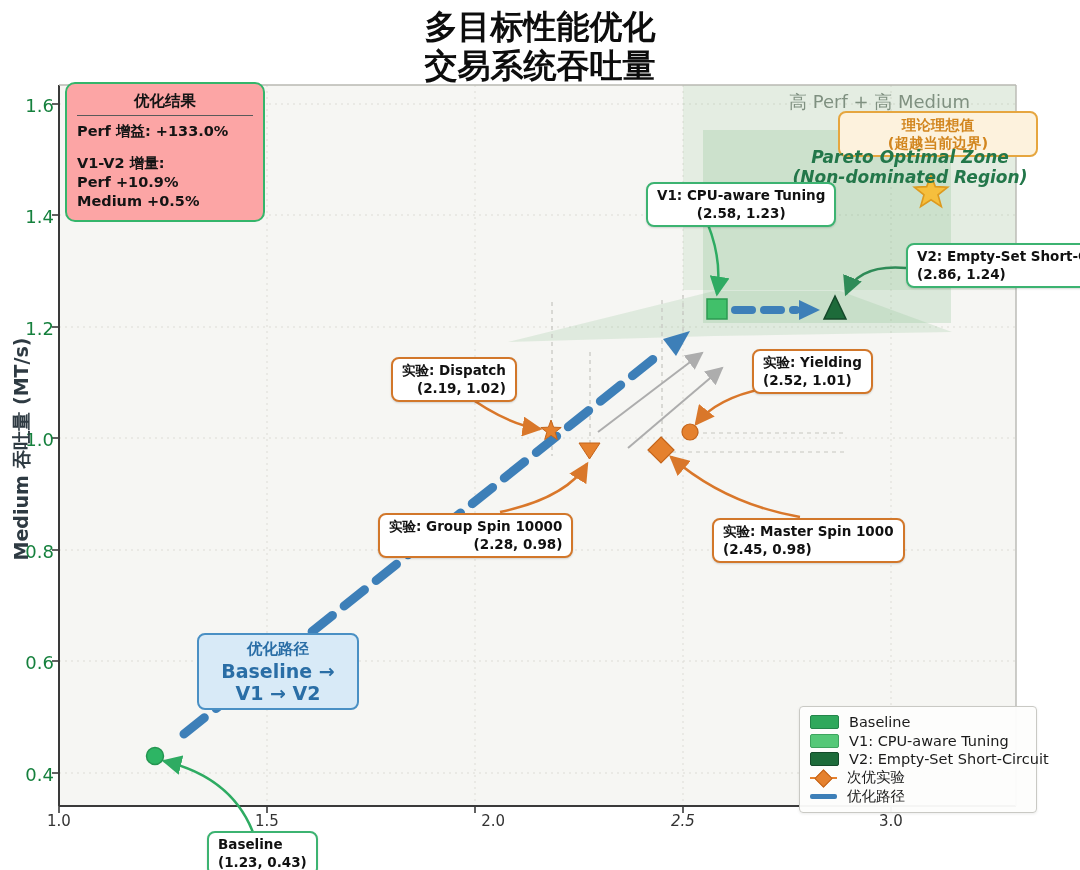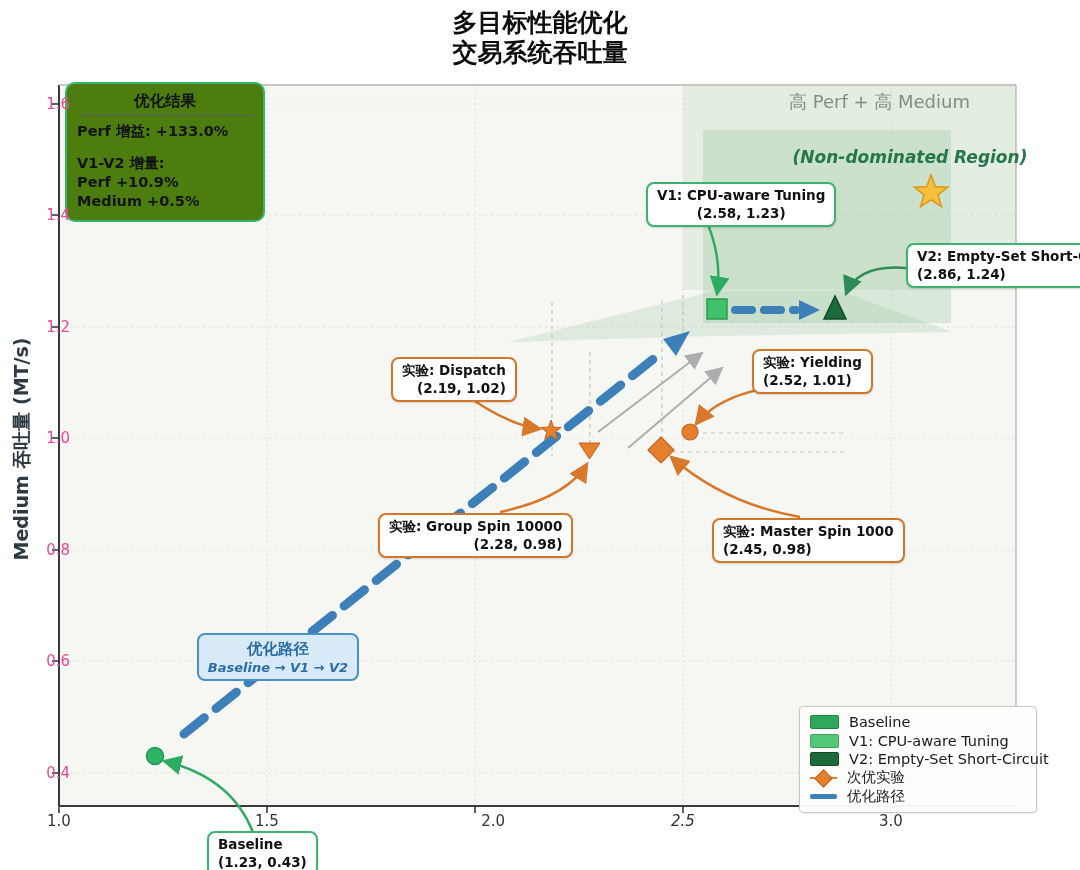--- a/index.html
+++ b/index.html
@@ -2,46 +2,46 @@
 <html><head>
 <meta charset="utf-8">
 <style>
   html,body{margin:0;padding:0;background:#fff;}
   #stage{
     position:relative;width:1080px;height:870px;overflow:hidden;background:#ffffff;
     font-family:"DejaVu Sans","Liberation Sans",sans-serif;color:#111;
   }
   .abs{position:absolute;}
   
-  .title{left:0;top:8px;width:1080px;text-align:center;font-size:25px;font-weight:bold;line-height:1.18;color:#0d0d0d;}
+  .title{left:0;top:8px;width:1080px;text-align:center;font-size:33px;font-weight:bold;line-height:1.18;color:#0d0d0d;}
   
   .xlabel{left:337px;top:832px;width:400px;text-align:center;font-size:21px;font-weight:bold;color:#2e3a42;}
   .ylabel{left:-118px;top:436px;width:280px;text-align:center;font-size:19px;font-weight:bold;color:#2e3a42;transform:rotate(-90deg);}
   
   .xtick{top:812px;width:60px;margin-left:-30px;text-align:center;font-size:15px;color:#333;}
-  .ytick{left:30px;width:40px;text-align:right;font-size:15px;color:#ec4899;margin-top:-9px;}
+  .ytick{left:14px;width:40px;text-align:right;font-size:18px;color:#15803d;margin-top:-9px;}
   
   .ann{background:#fff;border-radius:8px;padding:3px 9px;font-size:13.5px;font-weight:bold;line-height:1.3;white-space:nowrap;box-shadow:0 1px 2px rgba(0,0,0,0.15);}
   .ann.green{border:2px solid #3cb371;}
   .ann.orange{border:2px solid #d2772a;}
   .ann .c{text-align:center;}
   .ann .r{text-align:right;}
   
-  .results{left:65px;top:82px;width:176px;background:#4d7c0f;border:2.5px solid #34b56a;border-radius:10px;padding:7px 10px 9px 10px;font-size:14.5px;font-weight:bold;line-height:1.32;color:#141414;}
+  .results{left:65px;top:82px;width:176px;background:#fca5a5;border:2.5px solid #34b56a;border-radius:10px;padding:7px 10px 9px 10px;font-size:14.5px;font-weight:bold;line-height:1.32;color:#141414;}
   .results .rtitle{text-align:center;font-size:15.5px;margin-bottom:4px;}
   .results hr{border:none;border-top:1.5px solid #5a5a5a;margin:2px 0 6px 0;}
   .results .gap{height:12px;}
   
   .ideal{left:838px;top:111px;width:188px;background:#fdf2dd;border:2.5px solid #e6a63f;border-radius:8px;padding:3px 4px;text-align:center;font-size:14.5px;font-weight:bold;line-height:1.25;color:#d2861f;}
   .corner-label{left:789px;top:90px;font-size:18px;color:#7f9080;}
   .pareto{left:790px;top:147px;width:240px;text-align:center;font-size:17px;font-style:italic;font-weight:bold;line-height:1.2;color:#23774a;}
   
   .pathbox{left:197px;top:633px;width:146px;background:#d8eaf7;border:2px solid #4a90c4;border-radius:8px;padding:4px 6px;text-align:center;color:#2a6ea6;}
   .pathbox .l1{font-size:15.5px;font-weight:bold;}
-  .pathbox .l2{font-size:13px;font-weight:bold;font-style:italic;}
+  .pathbox .l2{font-size:19px;font-weight:bold;}
   
   .legend{left:799px;top:706px;width:216px;background:rgba(253,253,252,0.96);border:1.2px solid #c9c9c4;border-radius:4px;padding:6px 10px;box-shadow:0 1px 3px rgba(0,0,0,0.08);}
   .lrow{display:flex;align-items:center;height:18.5px;}
   .lswatch{width:27px;height:12px;border-radius:2px;margin-right:10px;flex:0 0 auto;}
   .lline{width:27px;height:5px;border-radius:2px;margin-right:10px;flex:0 0 auto;}
   .ldia{width:27px;height:16px;margin-right:10px;flex:0 0 auto;position:relative;}
   .ldia .bar{position:absolute;left:0;top:7px;width:27px;height:2.5px;background:#e5812e;}
   .ldia .d{position:absolute;left:7px;top:2px;width:11px;height:11px;background:#e5812e;border:1px solid #c4641a;transform:rotate(45deg);}
   .llabel{font-size:14.5px;color:#1a1a1a;white-space:nowrap;}
 </style>
@@ -159,21 +159,26 @@
     <div class="rtitle">优化结果</div>
     <hr>
     <div>Perf 增益: +133.0%</div>
     <div class="gap"></div>
     <div>V1-V2 增量:</div>
     <div>Perf +10.9%</div>
     <div>Medium +0.5%</div>
   </div>
 
   <div class="abs corner-label">高 Perf + 高 Medium</div>
+  <div class="abs ideal">
+    <div>理论理想值</div>
+    <div>(超越当前边界)</div>
+  </div>
   <div class="abs pareto">
+    <div>Pareto Optimal Zone</div>
     <div>(Non-dominated Region)</div>
   </div>
 
   <div class="abs ann green" style="left:646px;top:182px;">
     <div class="c">V1: CPU-aware Tuning</div>
     <div class="c">(2.58, 1.23)</div>
   </div>
   <div class="abs ann green" style="left:906px;top:243px;">
     <div>V2: Empty-Set Short-Circuit</div>
     <div>(2.86, 1.24)</div>

